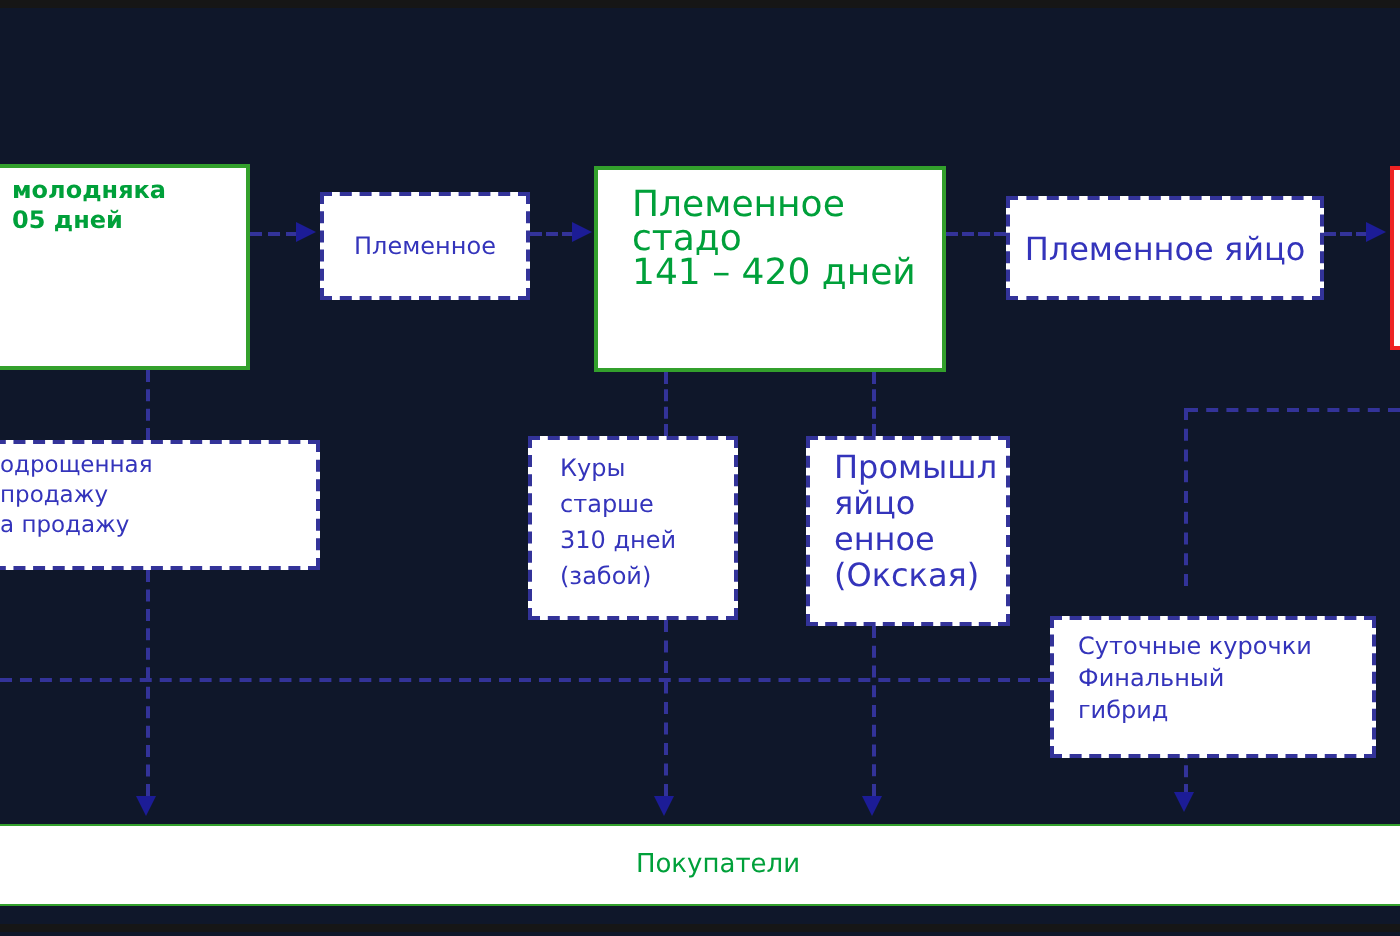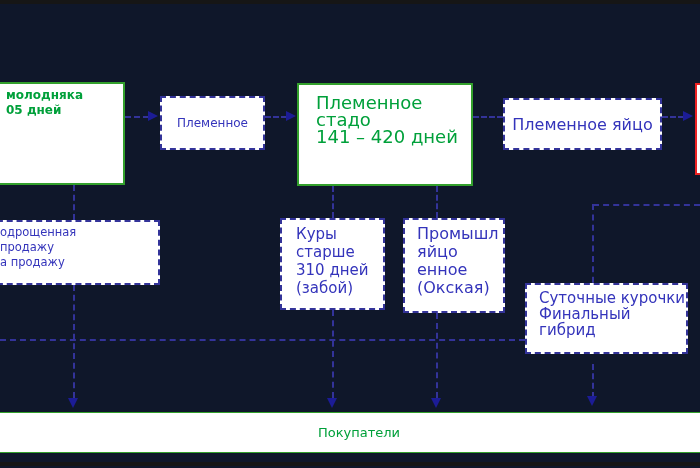--- a/index.html
+++ b/index.html
@@ -20,26 +20,26 @@
 
   #box-rearing{left:-90px;top:82px;width:215px;height:103px;
     padding:4px 0 0 94px;font-size:12px;line-height:15px;font-weight:bold;}
   #box-molodnyak{left:160px;top:96px;width:105px;height:54px;font-size:12px;}
   #box-flock{left:297px;top:83px;width:176px;height:103px;
     padding:9px 0 0 17px;font-size:18px;line-height:17px;}
   #box-egg{left:503px;top:98px;width:159px;height:52px;font-size:16px;}
   #box-red{left:695px;top:83px;width:30px;height:92px;}
   #box-pullet{left:-62px;top:220px;width:222px;height:65px;
     padding:3px 0 0 60px;font-size:11.5px;line-height:15px;}
-  #box-kury{left:280px;top:218px;width:105px;height:92px;
-    padding:5px 0 0 14px;font-size:15px;line-height:18px;}
+  #box-kury{left:264px;top:218px;width:105px;height:92px;
+    padding:5px 0 0 14px;font-size:12px;line-height:18px;}
   #box-egg2{left:403px;top:218px;width:102px;height:95px;
     padding:5px 0 0 12px;font-size:16px;line-height:18px;}
-  #box-chicks{left:525px;top:283px;width:163px;height:71px;
-    padding:5px 0 0 12px;font-size:15px;line-height:16px;}
+  #box-chicks{left:525px;top:308px;width:163px;height:71px;
+    padding:5px 0 0 12px;font-size:12px;line-height:16px;}
   #box-buyers{left:-8px;top:412px;width:716px;height:41px;
     border:1.5px solid #33a02c;color:#00a03a;font-size:13px;text-indent:18px;}
 
   .h-dash{position:absolute;height:0;border-top:2px dashed #333399;}
   .v-dash{position:absolute;width:0;border-left:2px dashed #333399;}
 
   .arr{position:absolute;width:0;height:0;}
   .arr-r{border-top:5px solid transparent;border-bottom:5px solid transparent;
     border-left:10px solid #1c1c96;}
   .arr-d{border-left:5px solid transparent;border-right:5px solid transparent;

